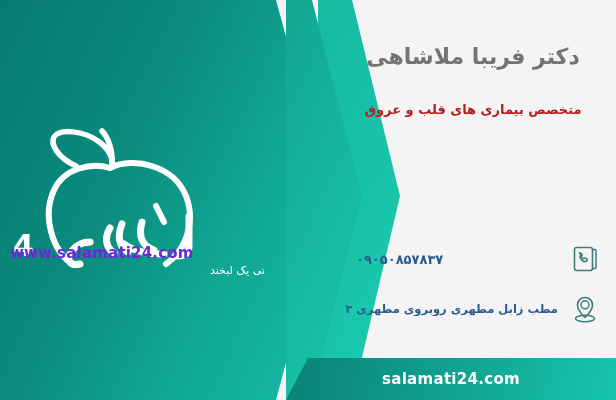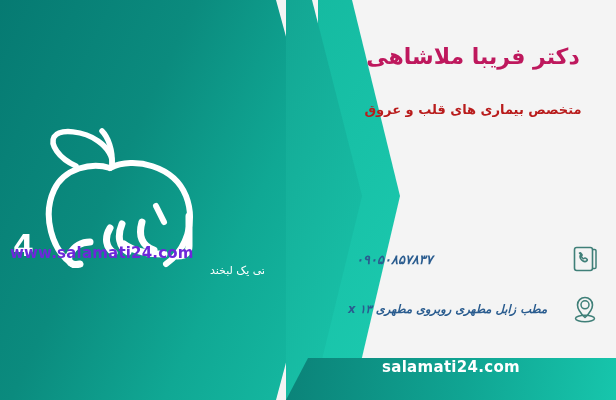--- a/index.html
+++ b/index.html
@@ -44,21 +44,21 @@
     filter:drop-shadow(2px 0 4px rgba(0,0,0,.12));
   }
 
   
   .footer-bar{
     position:absolute;right:0;bottom:0;
     width:330px;height:42px;
     background:linear-gradient(100deg,#0b8278 0%,#10a593 55%,#17c6ac 100%);
     clip-path:polygon(22px 0, 330px 0, 330px 42px, 0 42px);
     z-index:5;
-    display:flex;justify-content:center;
+    display:flex;align-items:center;justify-content:center;
   }
   .footer-text{
     color:#ffffff;
     font-size:15px;
     font-weight:bold;
     letter-spacing:.3px;
     direction:ltr;
     font-family:"DejaVu Sans","Liberation Sans",sans-serif;
   }
 
@@ -66,21 +66,21 @@
   .right{
     position:absolute;left:330px;top:0;
     width:286px;height:400px;
     z-index:6;
     direction:rtl;
   }
   .doc-name{
     position:absolute;right:18px;top:42px;
     width:250px;
     text-align:center;
-    color:#be185d;
+    color:#737373;
     font-size:22px;
     font-weight:bold;
     line-height:1.35;
     white-space:nowrap;
   }
   .doc-spec{
     position:absolute;right:18px;top:100px;
     width:250px;
     text-align:center;
     color:#b91c1c;
@@ -91,24 +91,23 @@
 
   .contact-list{
     position:absolute;right:14px;top:240px;
     width:258px;
   }
   .contact-row{
     display:flex;
     flex-direction:row;
     align-items:center;
     justify-content:flex-start;
-    gap:2px;
+    gap:10px;
     margin-bottom:12px;
     height:38px;
-    font-style:italic;
   }
   .c-icon{
     flex:0 0 34px;
     width:34px;height:34px;
     display:flex;align-items:center;justify-content:center;
   }
   .c-text{
     flex:1 1 auto;
     text-align:left;
     color:#2a5c8f;

